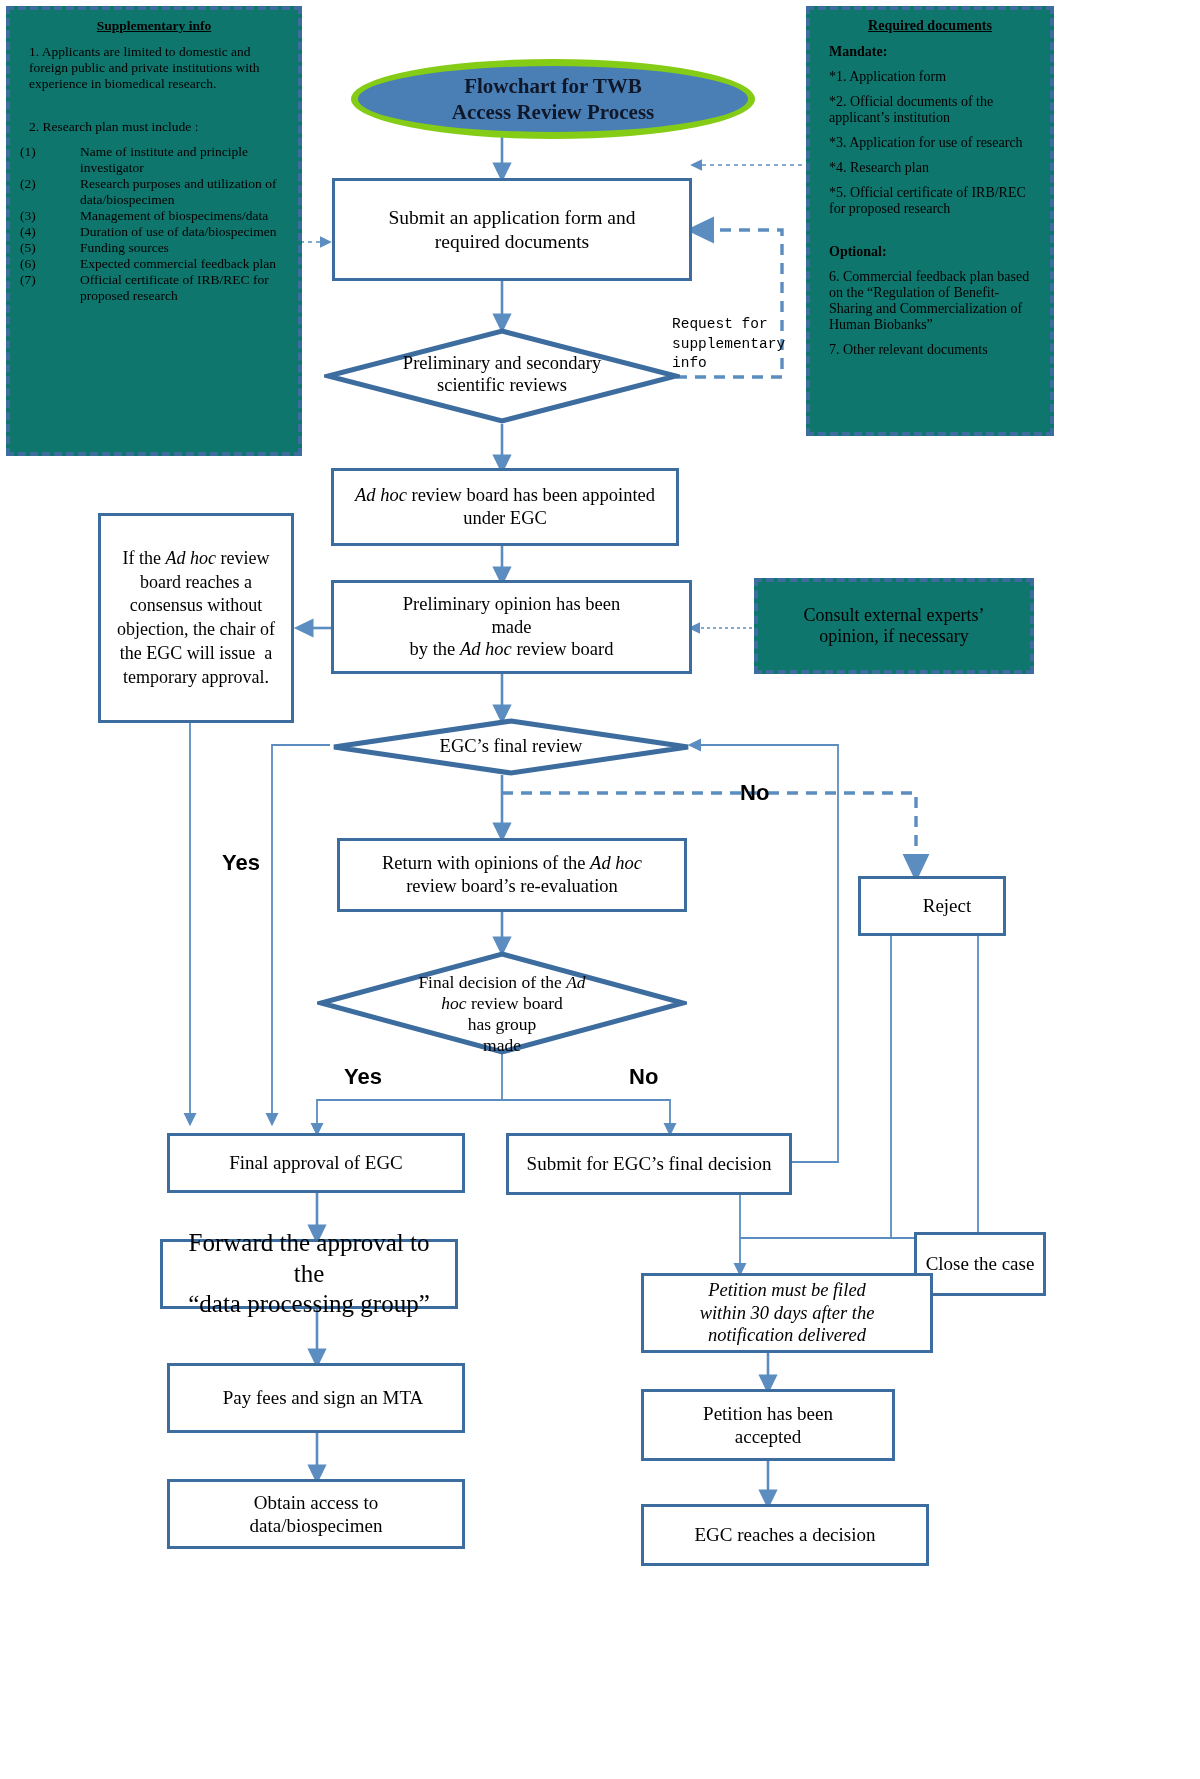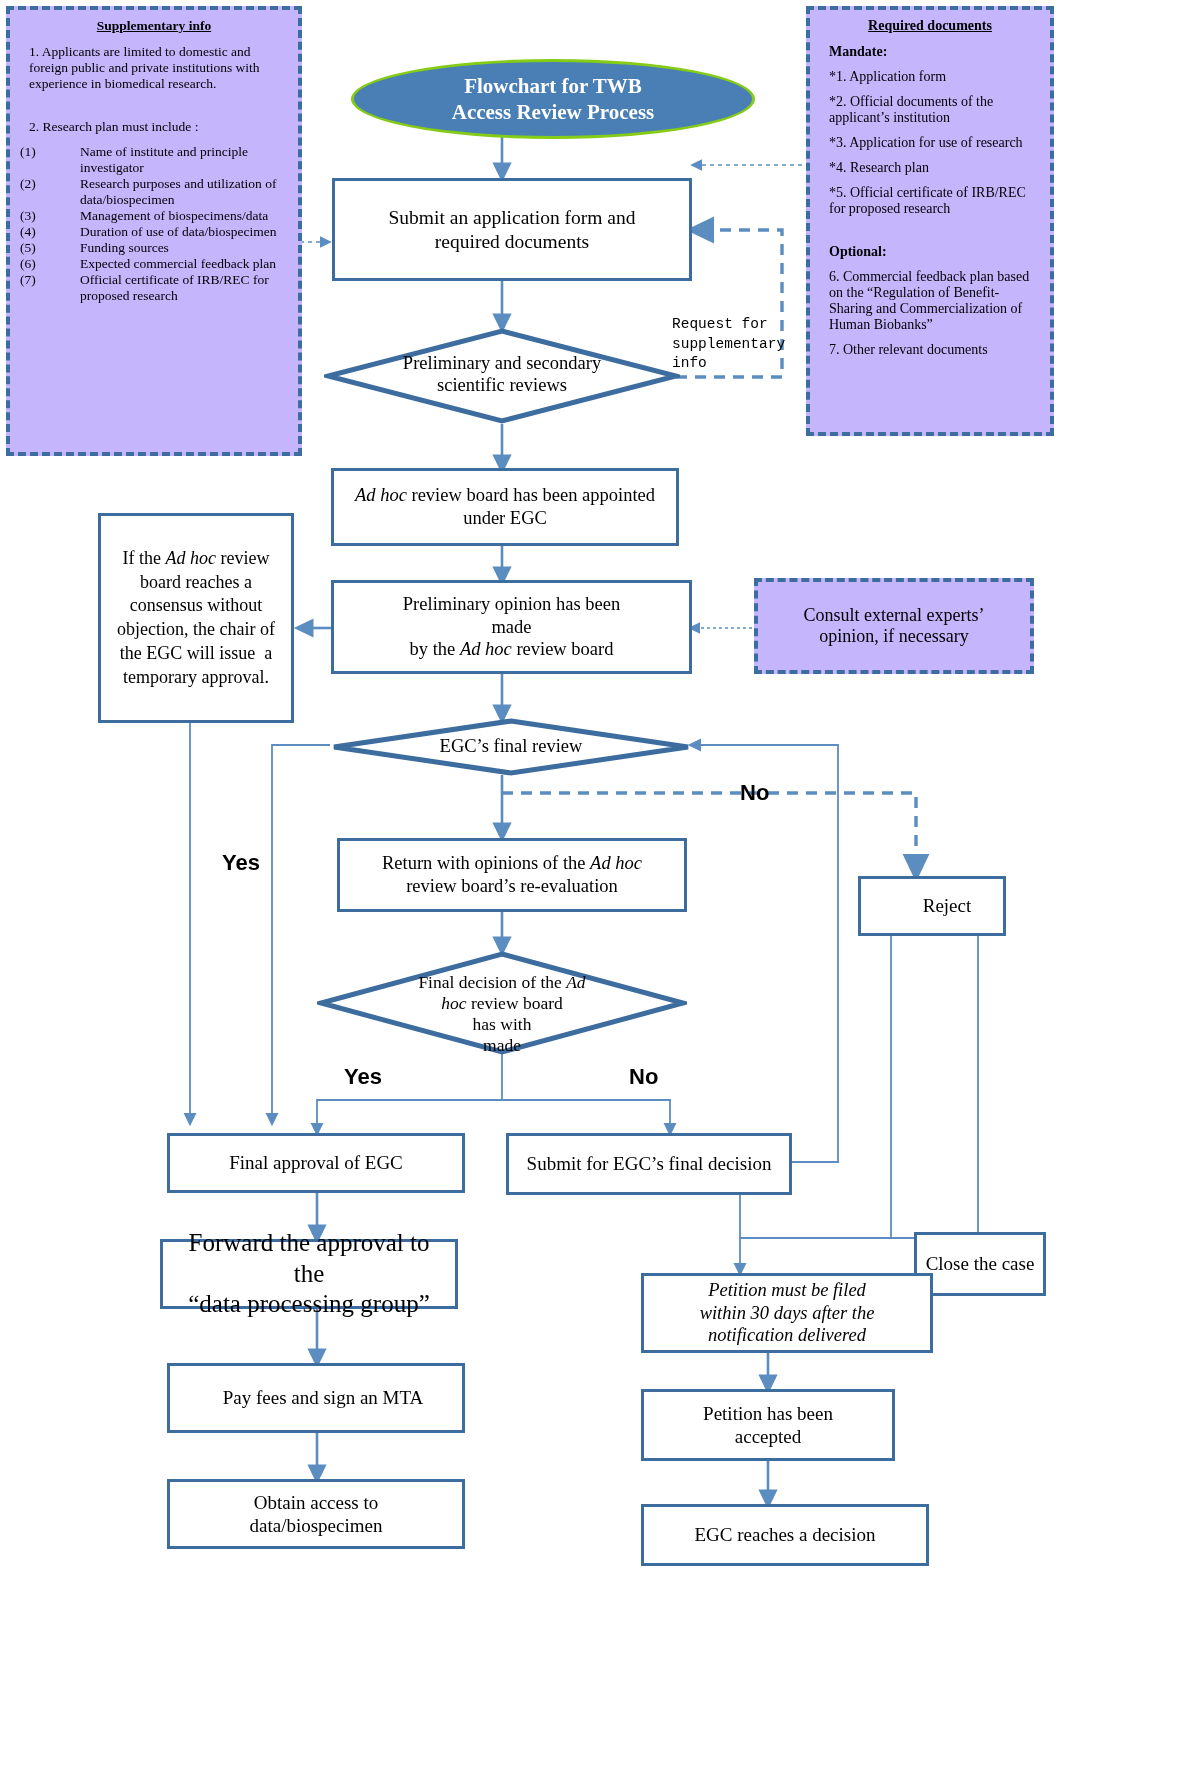--- a/index.html
+++ b/index.html
@@ -30,40 +30,40 @@
   }
   .node .txt{ width:100%; }
   .ellipse{
     position:absolute;
     box-sizing:border-box;
     display:flex;
     align-items:center;
     justify-content:center;
     text-align:center;
     background:#4a7fb5;
-    border:3px solid #84cc16;
+    border:7px solid #84cc16;
     border-radius:50%;
-    color:#ffffff;
+    color:#0f172a;
     font-weight:bold;
     line-height:1.25;
   }
   
   .diamond-wrap{ position:absolute; }
   .diamond-wrap svg{ position:absolute; left:0; top:0; display:block;}
   .diamond-wrap .dlabel{
     position:absolute;
     left:0; right:0;
     text-align:center;
     line-height:1.2;
   }
   
   .note{
     position:absolute;
     box-sizing:border-box;
-    background:#c4b5fd;
+    background:#0f766e;
     border:4px dashed #3d6c9e;
     padding:8px 10px;
     text-align:left;
   }
   .note .note-title{
     text-align:center;
     font-weight:bold;
     text-decoration:underline;
     margin-bottom:10px;
   }
@@ -300,21 +300,21 @@
     <svg width="370" height="106" viewBox="0 0 370 106" xmlns="http://www.w3.org/2000/svg">
       <polygon points="185,4 366,53 185,102 4,53" fill="#ffffff" stroke="#3d6c9e" stroke-width="5"></polygon>
     </svg>
     <div class="dlabel" style="top:22px; font-size:17.5px;">
       <div>
         <span>Final decision of the </span><em>Ad</em>
       </div>
       <div>
         <em>hoc</em><span> review board</span>
       </div>
-      <div>has with</div>
+      <div>has group</div>
       <div>made</div>
     </div>
   </div>
 
   <div class="lbl lbl-bold" style="left:344px; top:1064px; font-size:22px;">Yes</div>
   <div class="lbl lbl-bold" style="left:629px; top:1064px; font-size:22px;">No</div>
 
   <div class="node" style="left:167px; top:1133px; width:298px; height:60px; font-size:19px;">
     <div class="txt">Final approval of EGC</div>
   </div>

